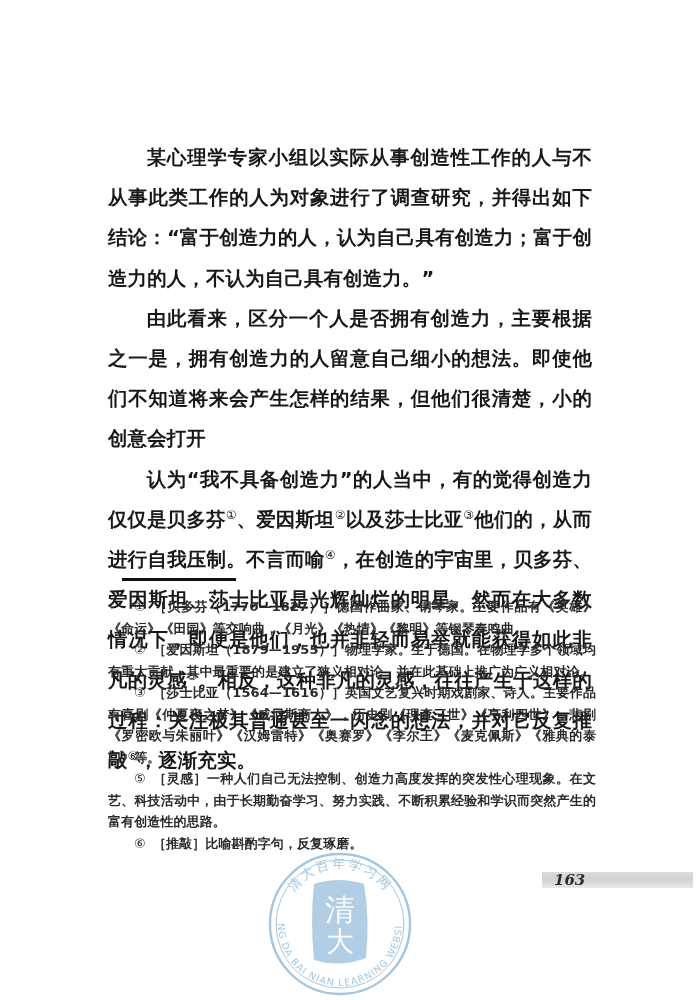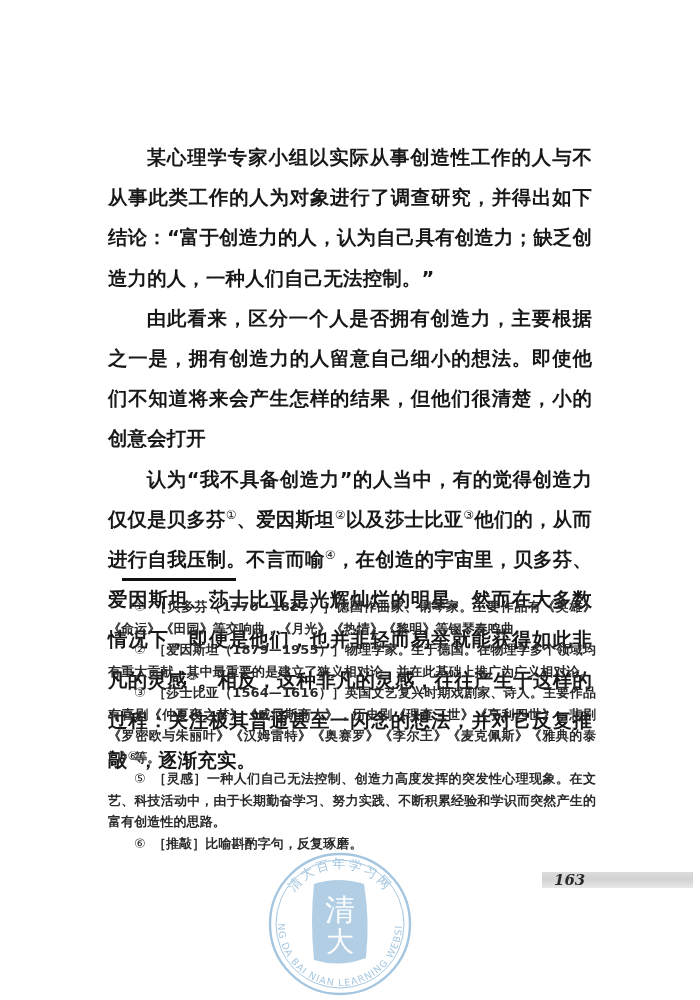--- a/index.html
+++ b/index.html
@@ -118,21 +118,21 @@
   }
   .seal svg { display: block; }
 </style>
 </head>
 <body>
 
 <div class="page">
 
   <div class="body-text">
 
-    <p class="para">某心理学专家小组以实际从事创造性工作的人与不从事此类工作的人为对象进行了调查研究，并得出如下结论：“富于创造力的人，认为自己具有创造力；缺乏创造力的人，一种人们自己无法控制。”</p>
+    <p class="para">某心理学专家小组以实际从事创造性工作的人与不从事此类工作的人为对象进行了调查研究，并得出如下结论：“富于创造力的人，认为自己具有创造力；富于创造力的人，不认为自己具有创造力。”</p>
 
     <p class="para">由此看来，区分一个人是否拥有创造力，主要根据之一是，拥有创造力的人留意自己细小的想法。即使他们不知道将来会产生怎样的结果，但他们很清楚，小的创意会打开</p>
 
     <p class="para" id="para2">认为“我不具备创造力”的人当中，有的觉得创造力仅仅是贝多芬<sup>①</sup>、爱因斯坦<sup>②</sup>以及莎士比亚<sup>③</sup>他们的，从而进行自我压制。不言而喻<sup>④</sup>，在创造的宇宙里，贝多芬、爱因斯坦、莎士比亚是光辉灿烂的明星。然而在大多数情况下，即便是他们，也并非轻而易举就能获得如此非凡的灵感<sup>⑤</sup>。相反，这种非凡的灵感，往往产生于这样的过程：关注极其普通甚至一闪念的想法，并对它反复推敲<sup>⑥</sup>，逐渐充实。</p>
 
   </div>
 
   <div class="fn-rule"></div>
 
   <div class="footnotes" id="footnotes">

